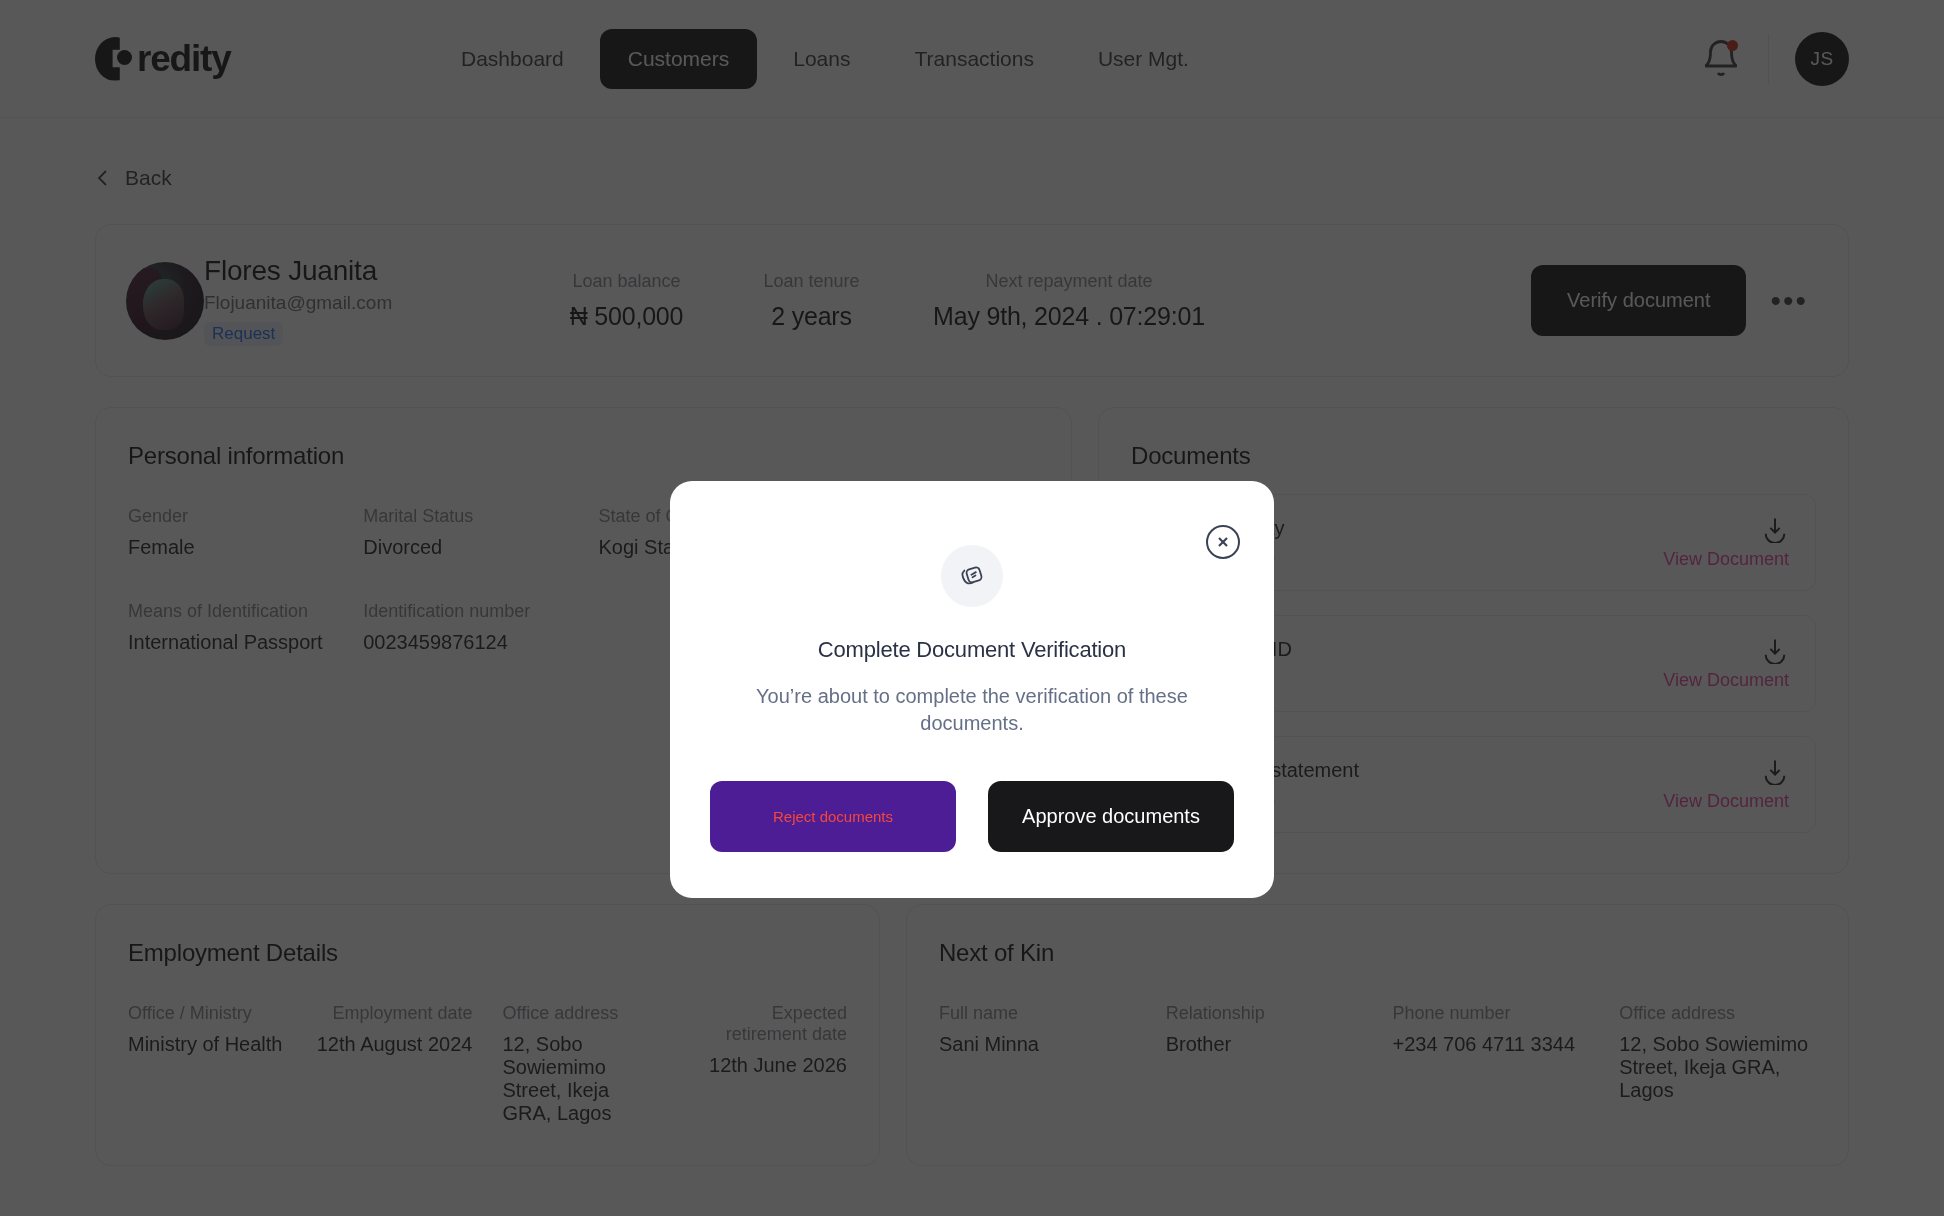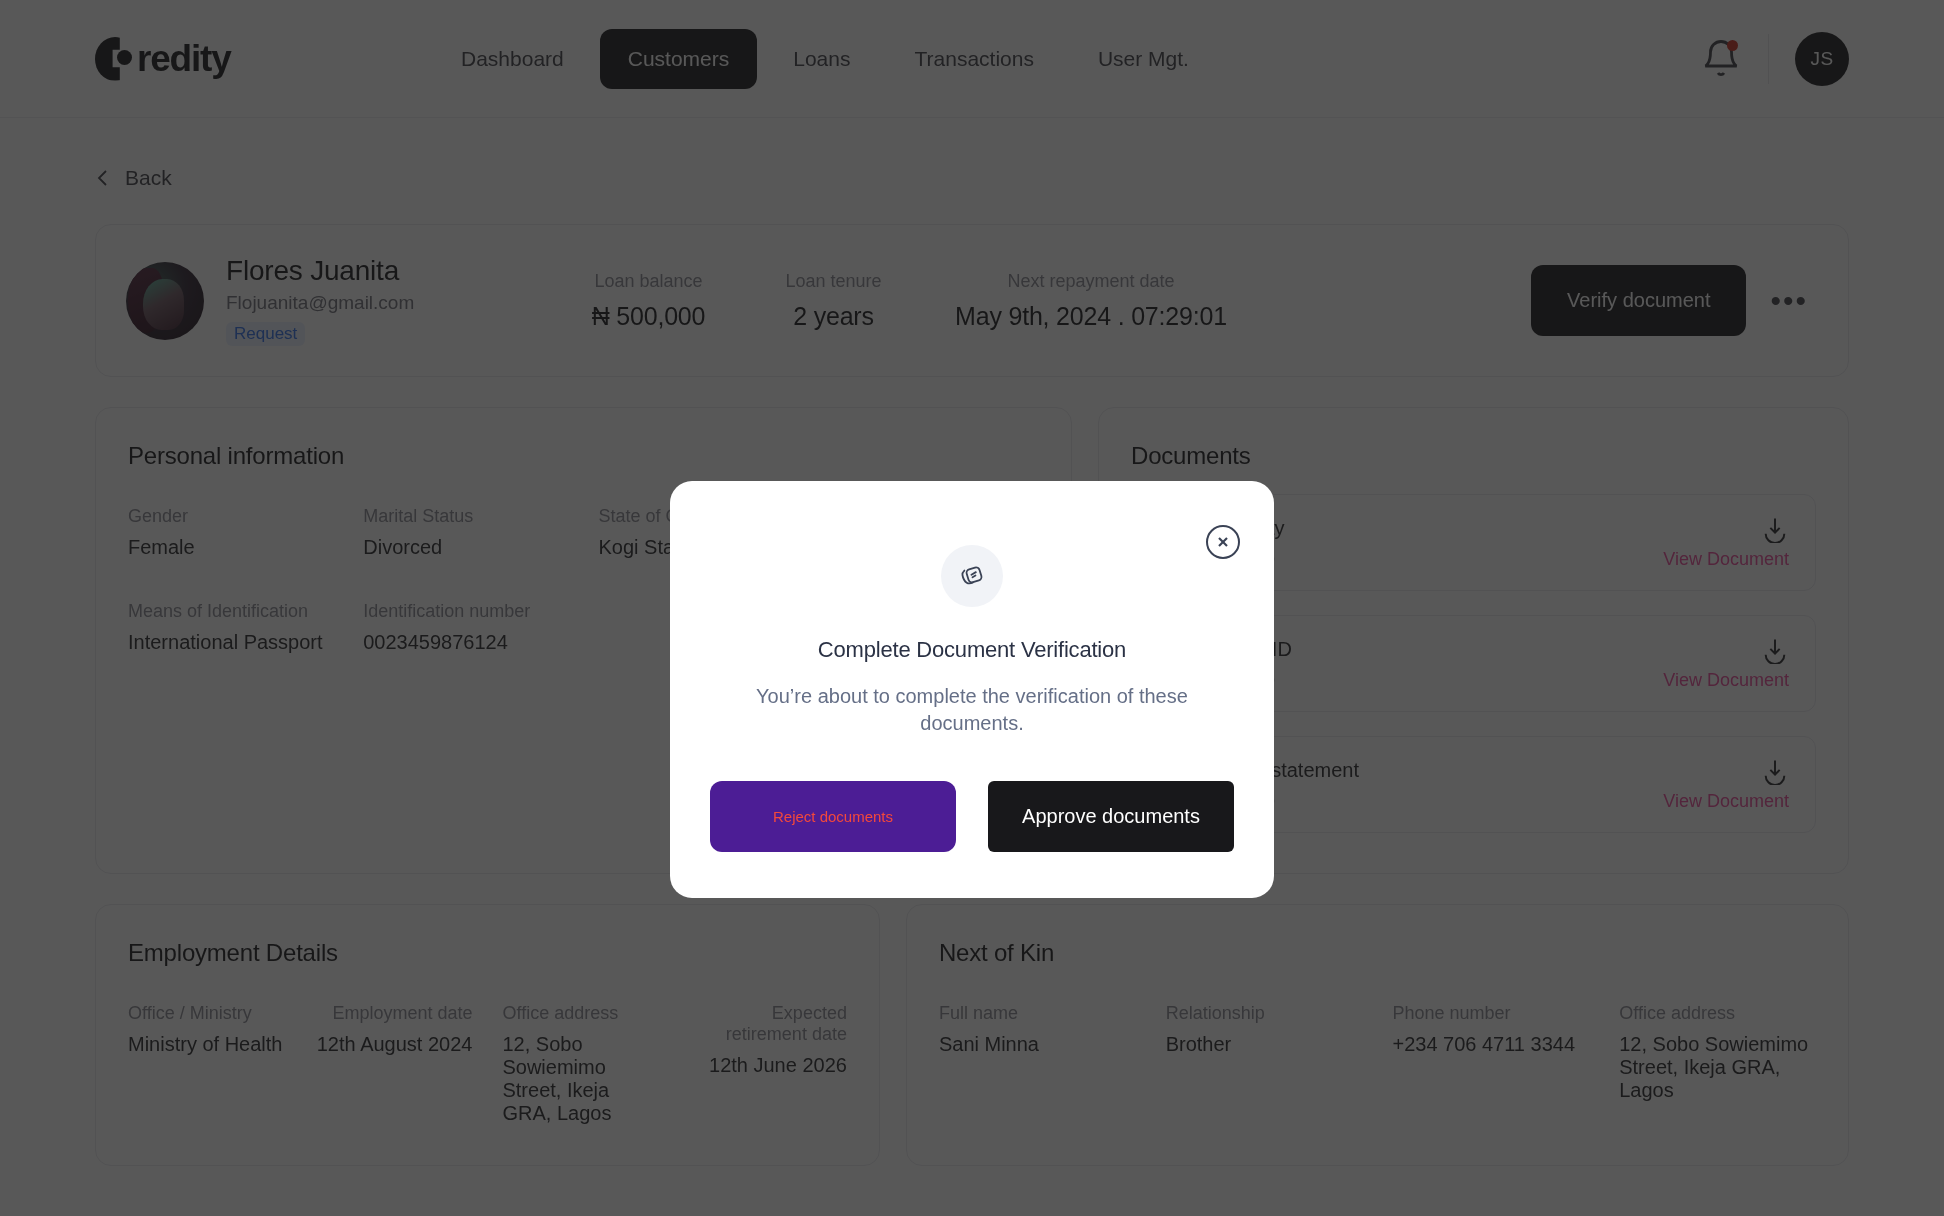--- a/index.html
+++ b/index.html
@@ -124,21 +124,21 @@
     width: 52%; height: 66%;
     background: linear-gradient(150deg, #57b39a 0%, #6d5560 45%, #3c1d2c 100%);
     border-radius: 48% 42% 38% 46%;
   }
   .cust-photo .hair {
     position: absolute; left: 2%; top: 8%;
     width: 46%; height: 84%;
     background: linear-gradient(160deg, #52243c 0%, #2d1020 100%);
     border-radius: 50% 30% 44% 50%;
   }
-  .cust-meta { margin-left: 22px; width: 330px; }
+  .cust-meta { width: 330px; }
   .cust-name { font-size: 28px; color: #18181b; letter-spacing: -.2px; }
   .cust-email { font-size: 19px; color: #71717a; margin-top: 5px; }
   .badge-request {
     display: inline-block; margin-top: 8px;
     font-size: 17px; color: #2f6fed;
     background: #eaf1fe; border-radius: 6px;
     padding: 2px 8px; cursor: pointer; text-align: center;
   }
   .stat { width: 185px; text-align: center; }
   .stat.wide { width: 330px; }
@@ -245,21 +245,21 @@
     justify-content: center;
   }
   .btn-reject {
     flex: 1; background: #4c1d95; color: #f4483b;
     border: none; border-radius: 12px;
     font-size: 15px; padding: 24px 0; cursor: pointer;
     font-family: inherit; font-weight: 500;
   }
   .btn-approve {
     flex: 1; background: #18181b; color: #ffffff;
-    border: none; border-radius: 6px;
+    border: none; border-radius: 13px;
     font-size: 20px; padding: 24px 0; cursor: pointer;
     font-family: inherit; font-weight: 500;
   }
 </style>
 </head>
 <body>
 
 <div id="page">
 
   <div class="header">

